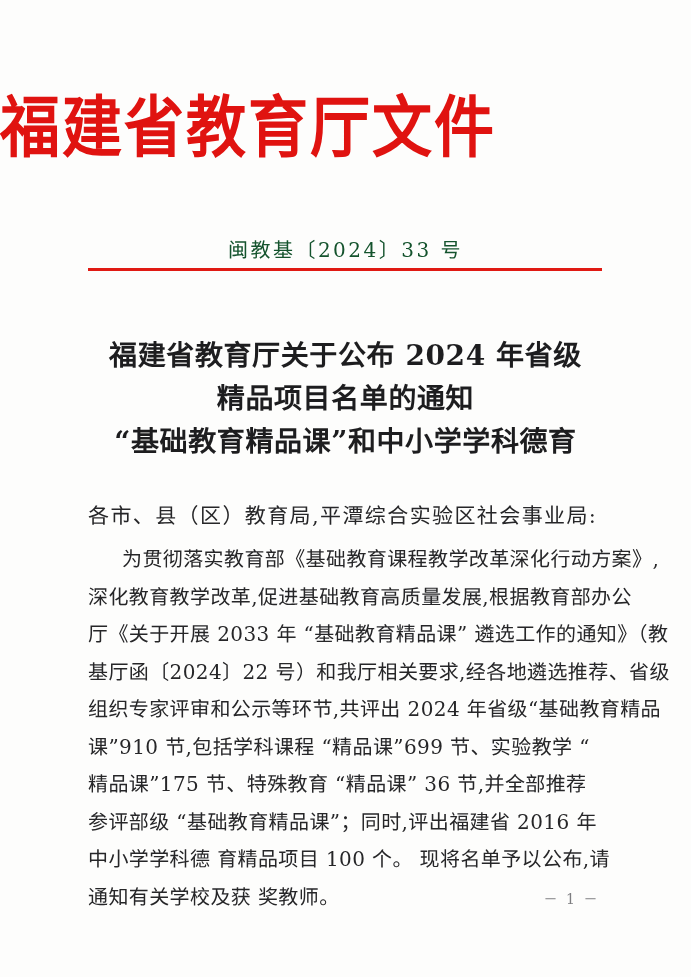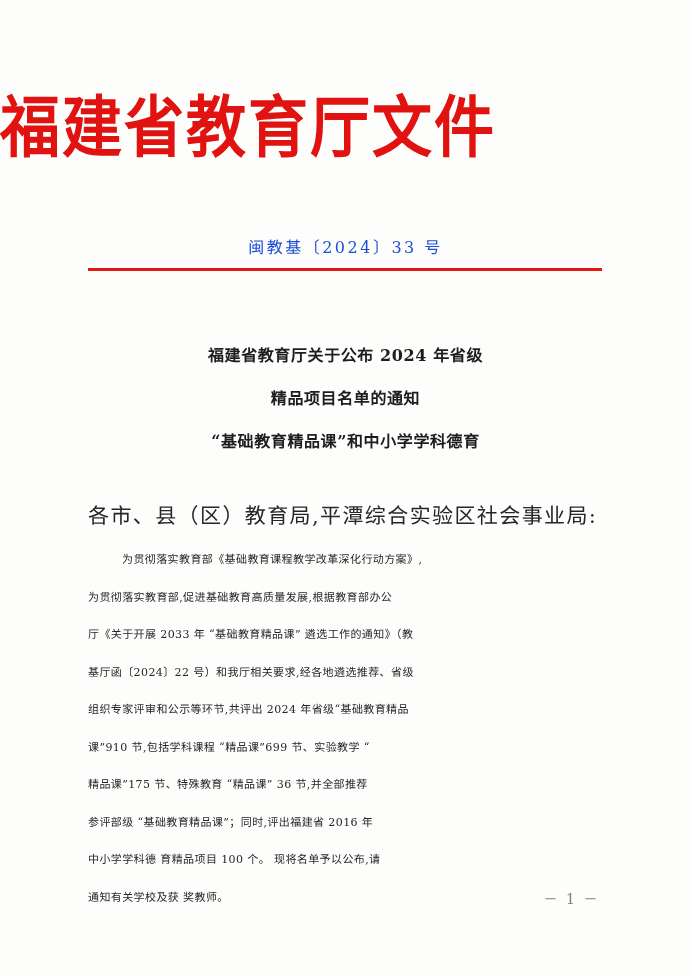--- a/index.html
+++ b/index.html
@@ -42,23 +42,23 @@
     transform-origin: center top;
   }
 
   
   .doc-number {
     position: absolute;
     top: 234px;
     left: 0;
     width: 691px;
     text-align: center;
-    font-size: 16px;
+    font-size: 20px;
     letter-spacing: 2.5px;
-    color: #1d4ed8;
+    color: #14532d;
     white-space: nowrap;
   }
 
   
   .red-rule {
     position: absolute;
     top: 268px;
     left: 88px;
     width: 514px;
     height: 3px;
@@ -70,21 +70,21 @@
   .doc-title {
     position: absolute;
     top: 334px;
     left: 0;
     width: 691px;
     text-align: center;
   }
 
   .doc-title .tline {
     font-weight: bold;
-    font-size: 16px;
+    font-size: 28px;
     line-height: 43px;
     color: #1d1d1f;
     letter-spacing: 0.6px;
     white-space: nowrap;
   }
 
   
   .body-block {
     position: absolute;
     top: 498px;
@@ -98,21 +98,21 @@
     color: #262628;
     letter-spacing: 1.4px;
     white-space: nowrap;
   }
 
   .para {
     margin-top: 6px;
   }
 
   .para-line {
-    font-size: 11px;
+    font-size: 20px;
     line-height: 37.5px;
     color: #262628;
     letter-spacing: 0.4px;
     white-space: nowrap;
   }
 
   .para-line.indent {
     padding-left: 34px;
   }
 
@@ -151,21 +151,21 @@
     <div class="tline">精品项目名单的通知</div>
     <div class="tline">“基础教育精品课”和中小学学科德育</div>
   </div>
 
   <div class="body-block">
 
     <div class="salutation">各市、县（区）教育局,平潭综合实验区社会事业局:</div>
 
     <div class="para">
       <div class="para-line indent">为贯彻落实教育部《基础教育课程教学改革深化行动方案》,</div>
-      <div class="para-line">为贯彻落实教育部,促进基础教育高质量发展,根据教育部办公</div>
+      <div class="para-line">深化教育教学改革,促进基础教育高质量发展,根据教育部办公</div>
       <div class="para-line">厅《关于开展 2033 年 “基础教育精品课” 遴选工作的通知》（教</div>
       <div class="para-line">基厅函〔2024〕22 号）和我厅相关要求,经各地遴选推荐、省级</div>
       <div class="para-line">组织专家评审和公示等环节,共评出 2024 年省级“基础教育精品</div>
       <div class="para-line">课”910 节,包括学科课程 “精品课”699 节、实验教学 “</div>
       <div class="para-line">精品课”175 节、特殊教育 “精品课” 36 节,并全部推荐</div>
       <div class="para-line">参评部级 “基础教育精品课”；同时,评出福建省 2016 年</div>
       <div class="para-line">中小学学科德 育精品项目 100 个。 现将名单予以公布,请</div>
       <div class="para-line">通知有关学校及获 奖教师。</div>
     </div>
 

